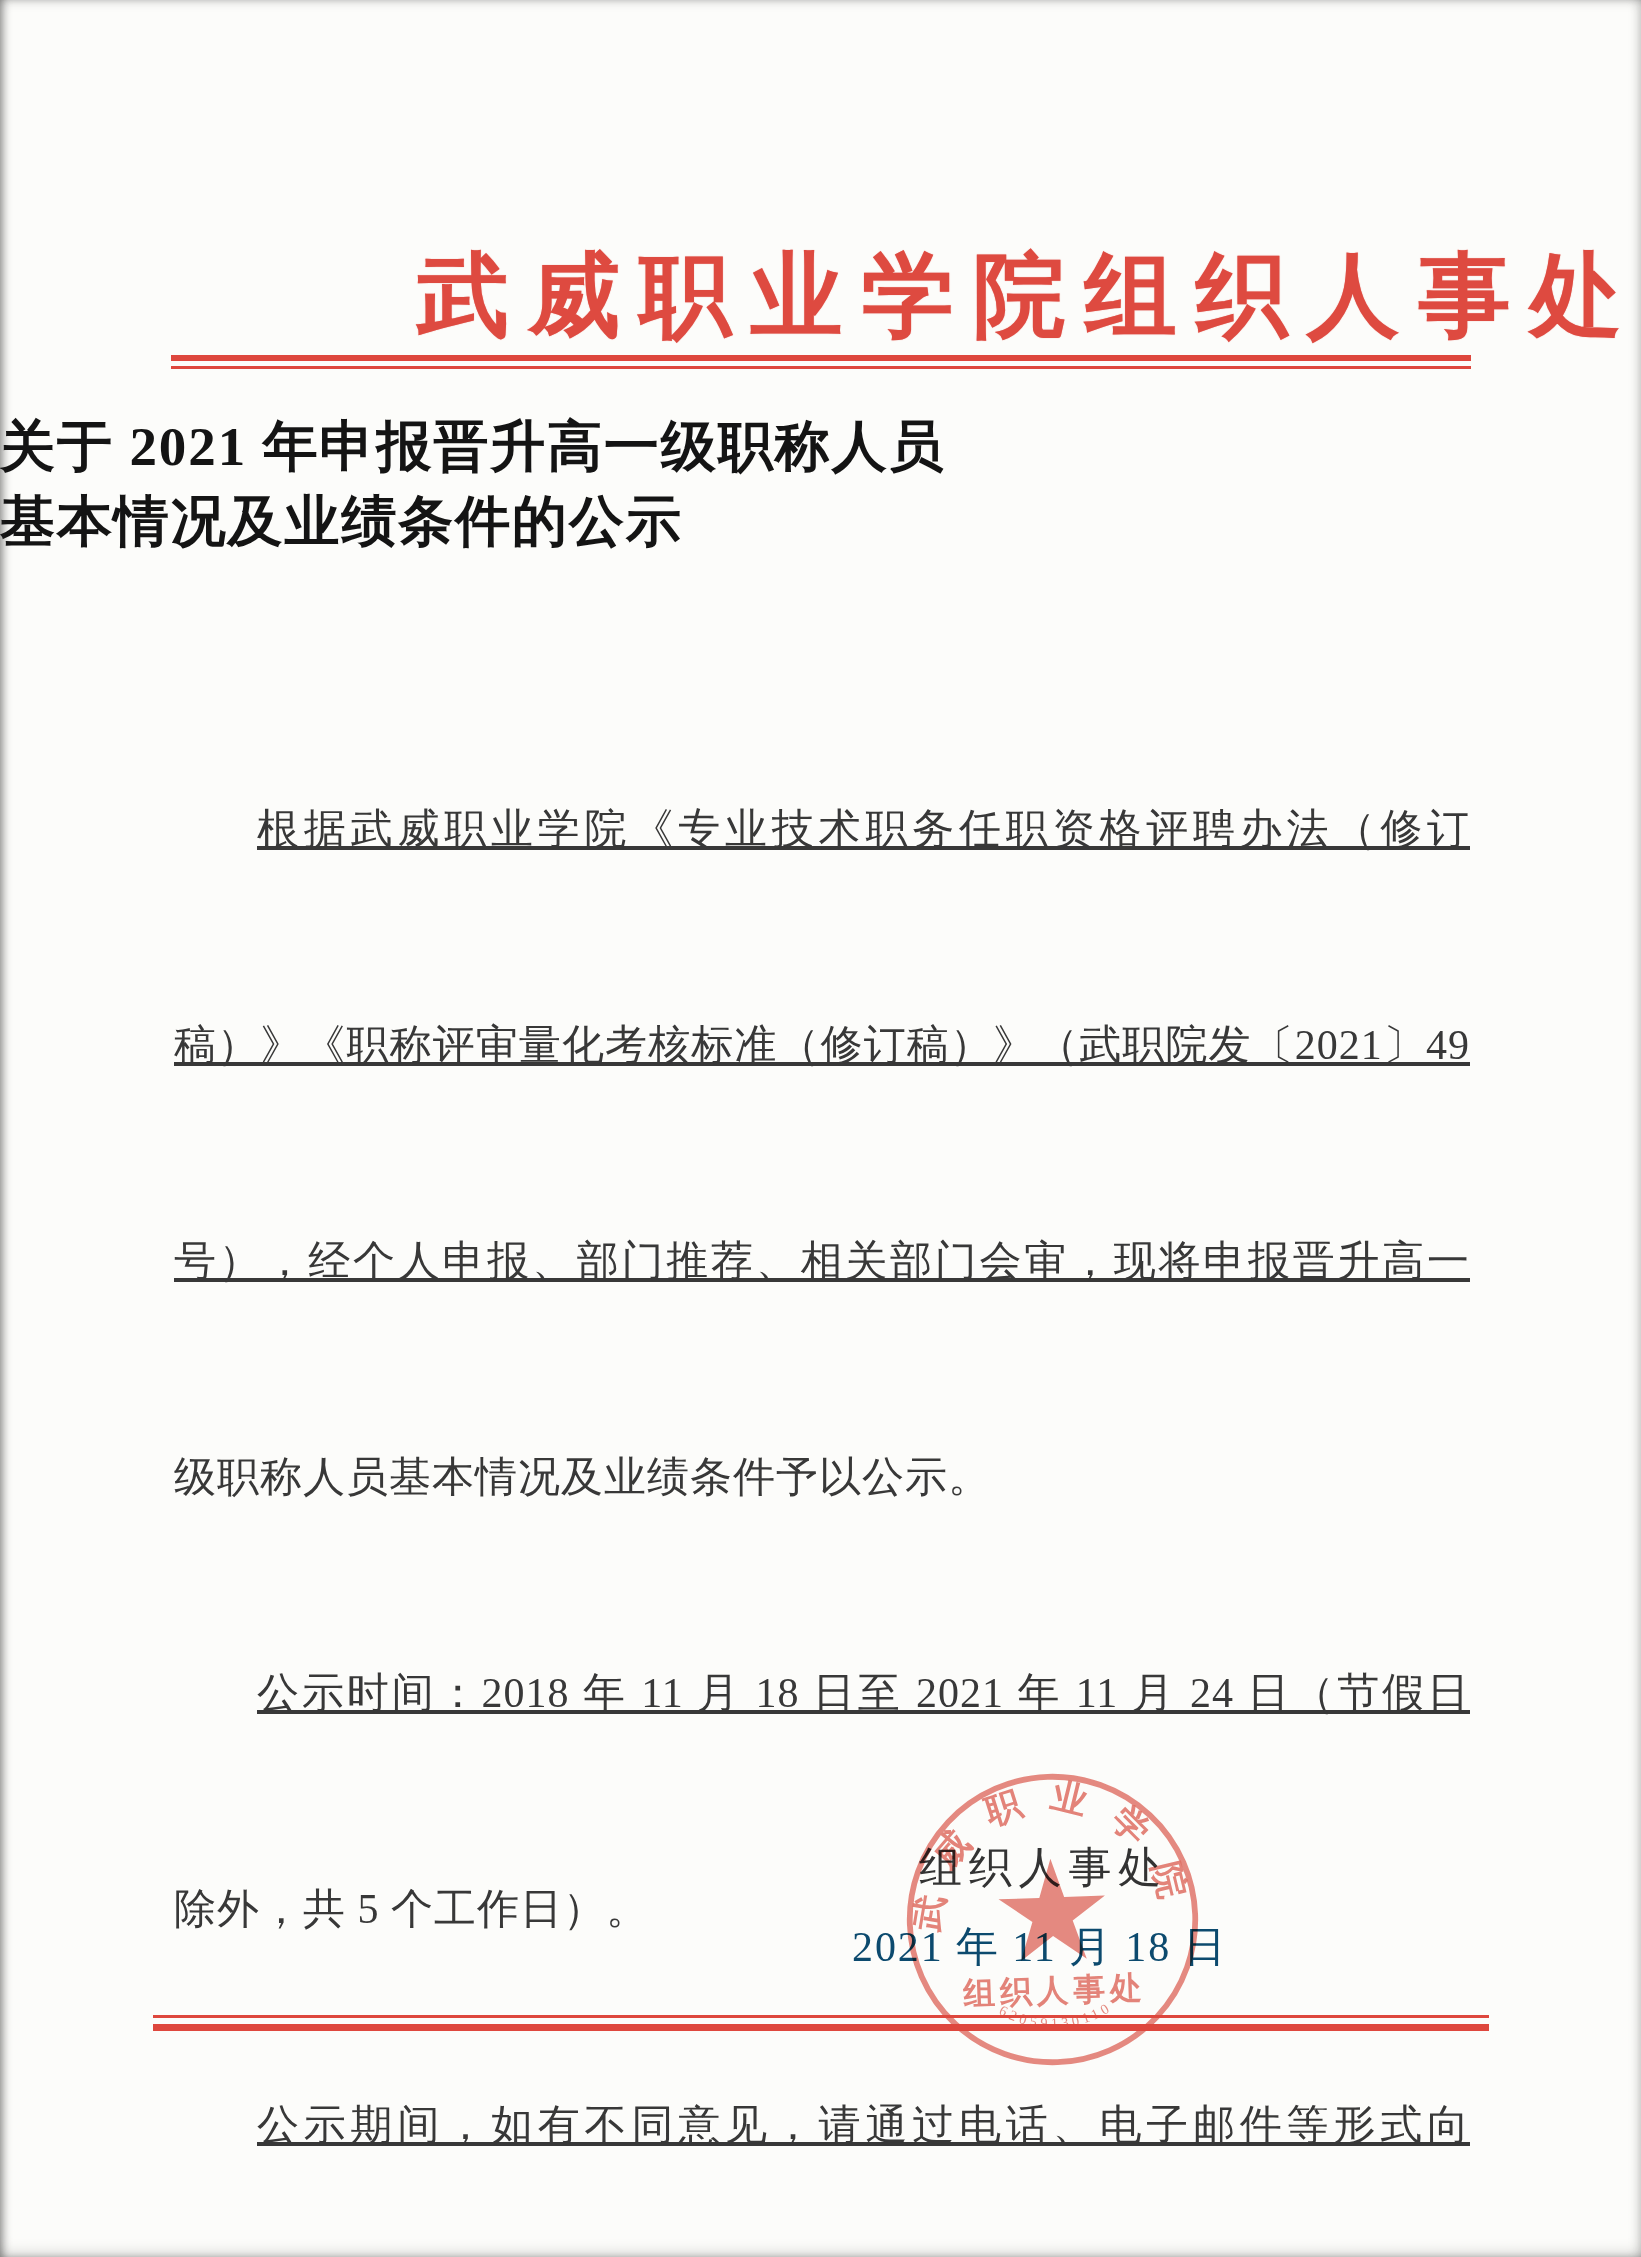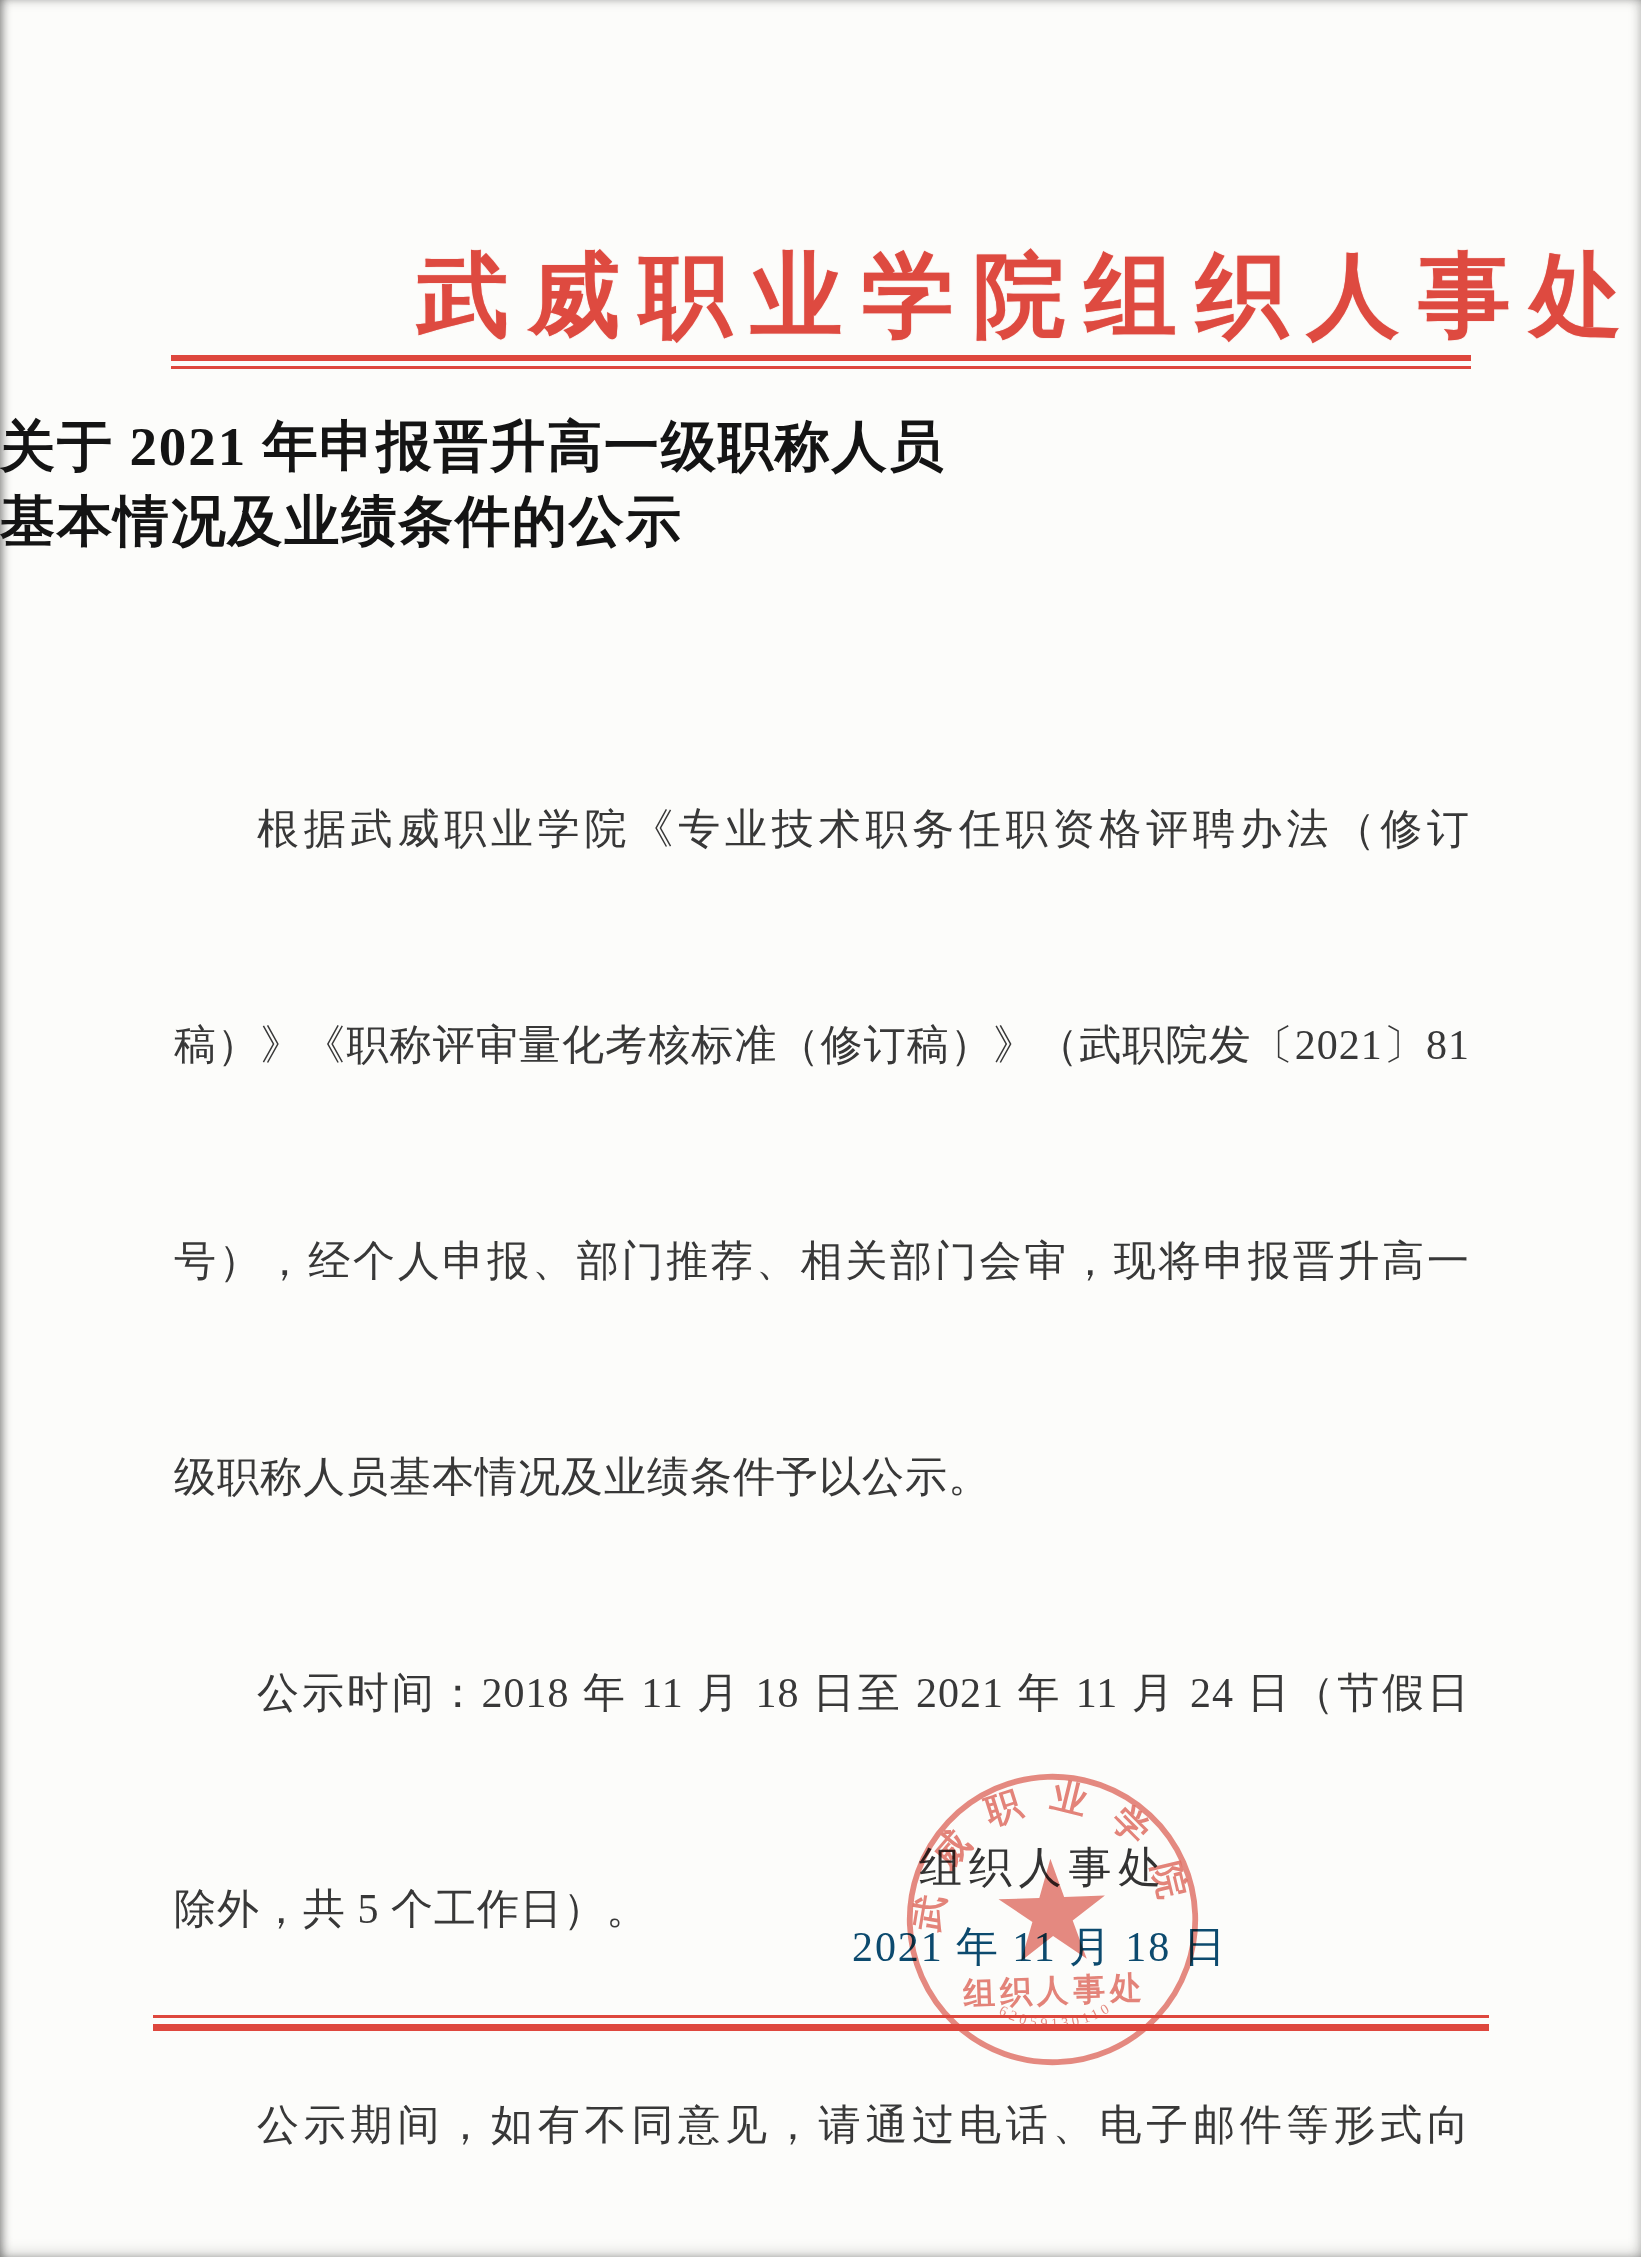--- a/index.html
+++ b/index.html
@@ -39,21 +39,21 @@
     font-size:55px;font-weight:bold;letter-spacing:1.9px;
     line-height:75px;white-space:nowrap;
   }
   .content{
     position:absolute;top:649px;left:174px;width:1296px;
     font-size:42px;color:#383838;line-height:72px;
     letter-spacing:1px;white-space:pre-wrap;
   }
   .line{width:100%;}
   .ind{text-indent:83px;}
-  .jl{text-align:justify;text-align-last:justify;}
+  .jl{text-align:justify;text-align-last:justify;text-decoration:underline;}
   .sig-dept{
     position:absolute;top:1839px;left:919px;
     font-size:43px;color:#333;letter-spacing:6.8px;white-space:nowrap;
   }
   .sig-date{
     position:absolute;top:1919px;left:852px;
     font-size:42px;color:#0c4a6e;letter-spacing:1.9px;white-space:nowrap;
   }
   .seal{
     position:absolute;top:1770px;left:903px;
@@ -73,21 +73,21 @@
   <div class="rule rule-hd-thick"></div>
   <div class="rule rule-hd-thin"></div>
 
   <div class="doc-title">
     <div>关于 2021 年申报晋升高一级职称人员</div>
     <div>基本情况及业绩条件的公示</div>
   </div>
 
   <div class="content">
     <div class="line ind jl">根据武威职业学院《专业技术职务任职资格评聘办法（修订</div>
-    <div class="line jl">稿）》《职称评审量化考核标准（修订稿）》（武职院发〔2021〕81</div>
+    <div class="line jl">稿）》《职称评审量化考核标准（修订稿）》（武职院发〔2021〕49</div>
     <div class="line jl">号），经个人申报、部门推荐、相关部门会审，现将申报晋升高一</div>
     <div class="line">级职称人员基本情况及业绩条件予以公示。</div>
     <div class="line ind jl">公示时间：2018 年 11 月 18 日至 2021 年 11 月 24 日（节假日</div>
     <div class="line">除外，共 5 个工作日）。</div>
     <div class="line ind jl">公示期间，如有不同意见，请通过电话、电子邮件等形式向</div>
     
     
     
 
     

